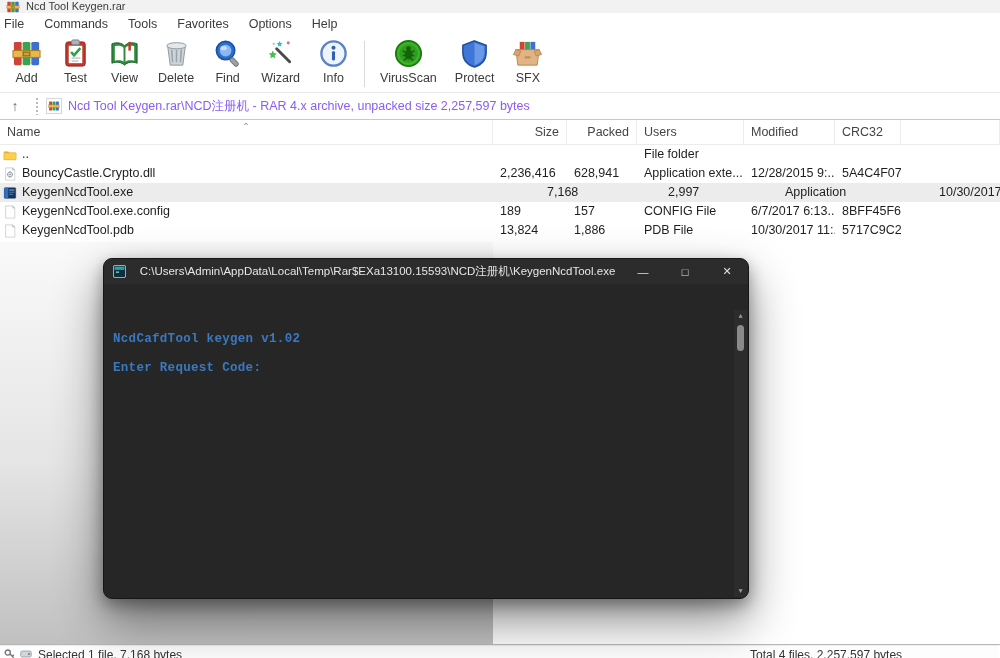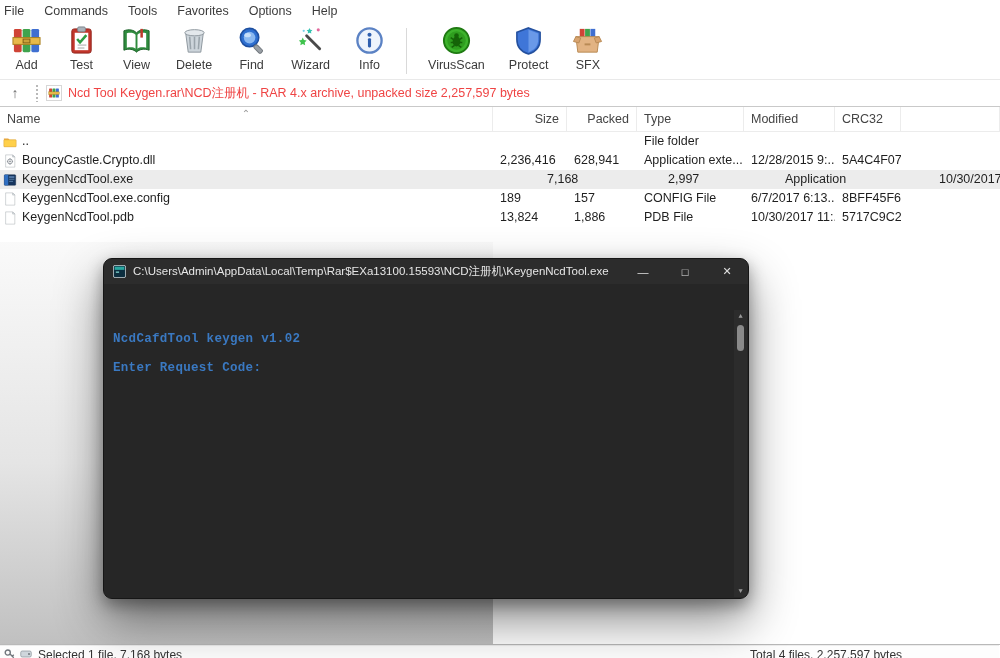--- a/index.html
+++ b/index.html
@@ -13,37 +13,37 @@
   .titlebar .appicon { width:14px; height:14px; margin-top:0; }
   .titlebar .title { font-size:11px; color:#3b3b3b; line-height:13px; white-space:nowrap; }
 
   
   .menubar { height:22px; display:flex; align-items:center; background:#fff; padding-left:0;
     margin-left:-6px; }
   .menu-item { padding:0 10px; font-size:12.5px; color:#3c3c3c; line-height:22px; cursor:default; }
 
   
   .toolbar { height:58px; background:#fff; display:flex; align-items:flex-start;
-    padding:2px 0 0 2px; border-bottom:1px solid #e9e9e9;gap:6px; }
+    padding:2px 0 0 2px; border-bottom:1px solid #e9e9e9; }
   .tb-btn { display:flex; flex-direction:column; align-items:center; justify-content:flex-start;
     padding:1px 9px; min-width:40px; }
   .tb-btn svg { width:31px; height:31px; display:block; }
   .tb-btn .tb-label { font-size:12.5px; color:#3b3b3b; margin-top:2px; white-space:nowrap; }
   .tb-sep { width:1px; height:46px; background:#d9d9d9; margin:4px 6px 0 6px; }
 
   
   .addressbar { height:27px; display:flex; align-items:center; background:#fff;
     border-bottom:1px solid #c9c9c9; }
   .up-btn { width:30px; text-align:center; color:#6d6d6d; font-size:14px; }
   .drag-dots { width:4px; height:18px; margin:0 5px;
     background-image:radial-gradient(#b9b9b9 34%, transparent 36%);
     background-size:4px 4px; }
   .addr-icon { width:16px; height:16px; margin:0 6px 0 2px; border:1px solid #d7d7d7;
     background:#fff; padding:1px; }
-  .addr-text { font-size:12.5px; color:#ef4444; white-space:nowrap; }
+  .addr-text { font-size:12.5px; color:#8b5cf6; white-space:nowrap; }
 
   
   .cols { display:grid; grid-template-columns:493px 74px 70px 107px 91px 66px 1fr; }
   .list-header { height:25px; background:#fff; border-bottom:1px solid #ececec; position:relative; }
   .hcell { position:relative; line-height:25px; padding:0 7px; color:#444; font-size:12.5px;
     border-right:1px solid #ececec; white-space:nowrap; overflow:hidden; }
   .hcell.num { text-align:right; }
   .sort-caret { position:absolute; top:-6px; left:50%; transform:translateX(-50%);
     font-size:10px; color:#9a9a9a; }
   .rows { background:#fff; }
@@ -59,21 +59,21 @@
   
   .lower-shade { position:absolute; left:0; top:242px; width:493px; height:402px; z-index:1;
     background:linear-gradient(180deg, rgba(120,120,120,0.04) 0%, rgba(110,110,110,0.18) 55%, rgba(90,90,90,0.38) 100%); }
 
   
   .console { position:absolute; left:103px; top:258px; width:646px; height:341px; z-index:5;
     border-radius:9px; background:#262626; border:1px solid #161616;
     box-shadow:0 22px 48px rgba(0,0,0,0.45), 0 6px 16px rgba(0,0,0,0.35); overflow:hidden; }
   .con-titlebar { height:25px; background:#2c2c2c; display:flex; align-items:center; }
   .con-icon { width:13px; height:13px; margin:0 7px 0 9px; flex:0 0 13px; }
-  .con-title { color:#e6e6e6; font-size:11.5px; white-space:nowrap; overflow:hidden; flex:1; }
+  .con-title { color:#e6e6e6; font-size:11.5px; white-space:nowrap; overflow:hidden; flex:1;text-align:center; }
   .con-controls { display:flex; height:100%; }
   .con-ctl { width:42px; display:flex; align-items:center; justify-content:center;
     color:#e0e0e0; font-size:11px; }
   .con-body { position:relative; height:315px; background:#262626;
     font-family:"Liberation Mono","DejaVu Sans Mono",monospace; font-weight:bold;
     font-size:12.5px; padding:16px 0 0 9px; }
   .con-line { line-height:15px; letter-spacing:0.3px;margin-top:32px; }
   .con-line + .con-line { margin-top:14px; }
   .con-scrollbar { position:absolute; top:26px; right:1px; bottom:2px; width:13px;
     background:#2c2c2c; display:flex; flex-direction:column; align-items:center; }
@@ -88,20 +88,32 @@
   .statusbar .sb-icons { display:flex; gap:4px; margin:2px 6px 0 4px; }
   .sb-ic { width:12px; height:12px; }
   .status-left { font-size:12px; color:#333; margin-top:2px; }
   .status-right { position:absolute; left:750px; top:2px; font-size:12px; color:#333; }
 </style>
 </head>
 <body>
 
 <div class="screen">
 
+  <div class="titlebar">
+    <span class="appicon">
+      <svg viewBox="0 0 32 32">
+          <rect x="3" y="4" width="8" height="24" rx="1.5" fill="#cf4436"></rect>
+          <rect x="12" y="4" width="8" height="24" rx="1.5" fill="#3fa34d"></rect>
+          <rect x="21" y="4" width="8" height="24" rx="1.5" fill="#3f6fd1"></rect>
+          <rect x="2" y="13" width="28" height="7" fill="#e8b94a" stroke="#a8801f"></rect>
+          <rect x="12.5" y="14.5" width="7" height="4" fill="#caa13b" stroke="#7d5e14"></rect>
+        </svg>
+    </span>
+    <span class="title">Ncd Tool Keygen.rar</span>
+  </div>
 
   <div class="menubar">
     <span class="menu-item">File</span>
     <span class="menu-item">Commands</span>
     <span class="menu-item">Tools</span>
     <span class="menu-item">Favorites</span>
     <span class="menu-item">Options</span>
     <span class="menu-item">Help</span>
   </div>
 
@@ -237,21 +249,21 @@
     <span class="addr-text">Ncd Tool Keygen.rar\NCD注册机 - RAR 4.x archive, unpacked size 2,257,597 bytes</span>
   </div>
 
   <div class="cols list-header">
     <div class="hcell">
       <span class="sort-caret">⌃</span>
       <span>Name</span>
     </div>
     <div class="hcell num">Size</div>
     <div class="hcell num">Packed</div>
-    <div class="hcell">Type</div>
+    <div class="hcell">Users</div>
     <div class="hcell">Modified</div>
     <div class="hcell">CRC32</div>
     <div class="hcell"></div>
   </div>
 
   <div class="rows">
 
     <div class="cols row">
       <div class="cell name">
         <span class="fic">

